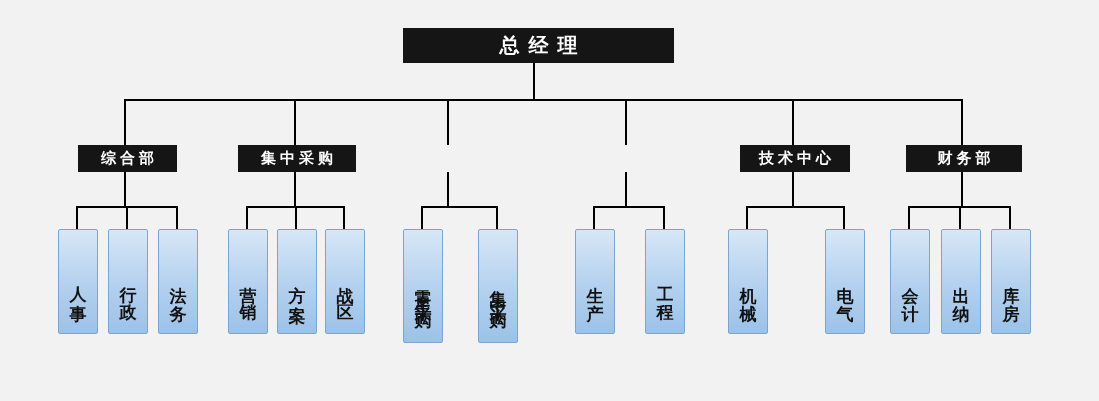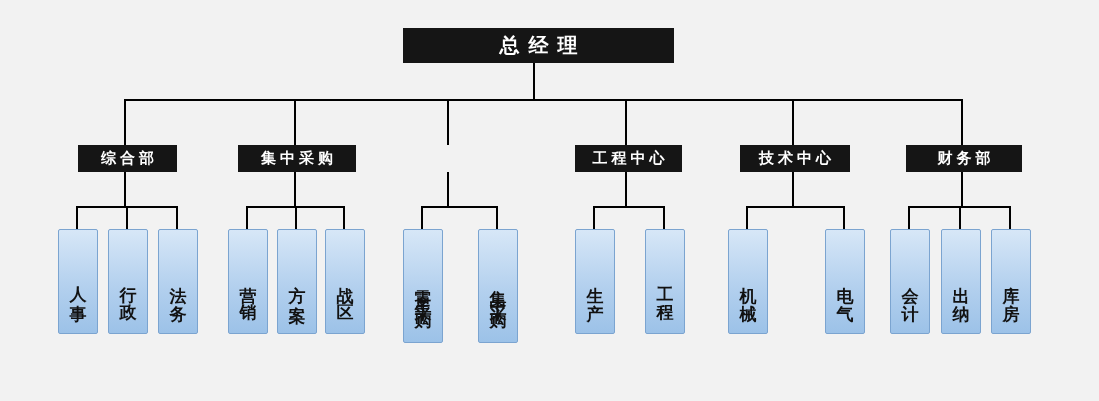--- a/index.html
+++ b/index.html
@@ -96,21 +96,20 @@
   <div class="vl" style="left:746px;top:206px;height:23px"></div>
   <div class="vl" style="left:843px;top:206px;height:23px"></div>
   <div class="vl" style="left:908px;top:206px;height:23px"></div>
   <div class="vl" style="left:959px;top:206px;height:23px"></div>
   <div class="vl" style="left:1009px;top:206px;height:23px"></div>
 
   <div class="node root">总经理</div>
 
   <div class="node dept" style="left:78px;width:95px">综合部</div>
   <div class="node dept" style="left:238px;width:114px">集中采购</div>
-  <div class="node dept" style="left:575px;width:103px">工程中心</div>
   <div class="node dept" style="left:906px;width:112px">财务部</div>
   <div class="node dept" style="left:740px;width:106px">技术中心</div>
 
   <div class="leaf" style="left:58px">
       <span>人事</span>
     </div>
   <div class="leaf" style="left:108px">
       <span>行政</span>
     </div>
   <div class="leaf" style="left:158px">

